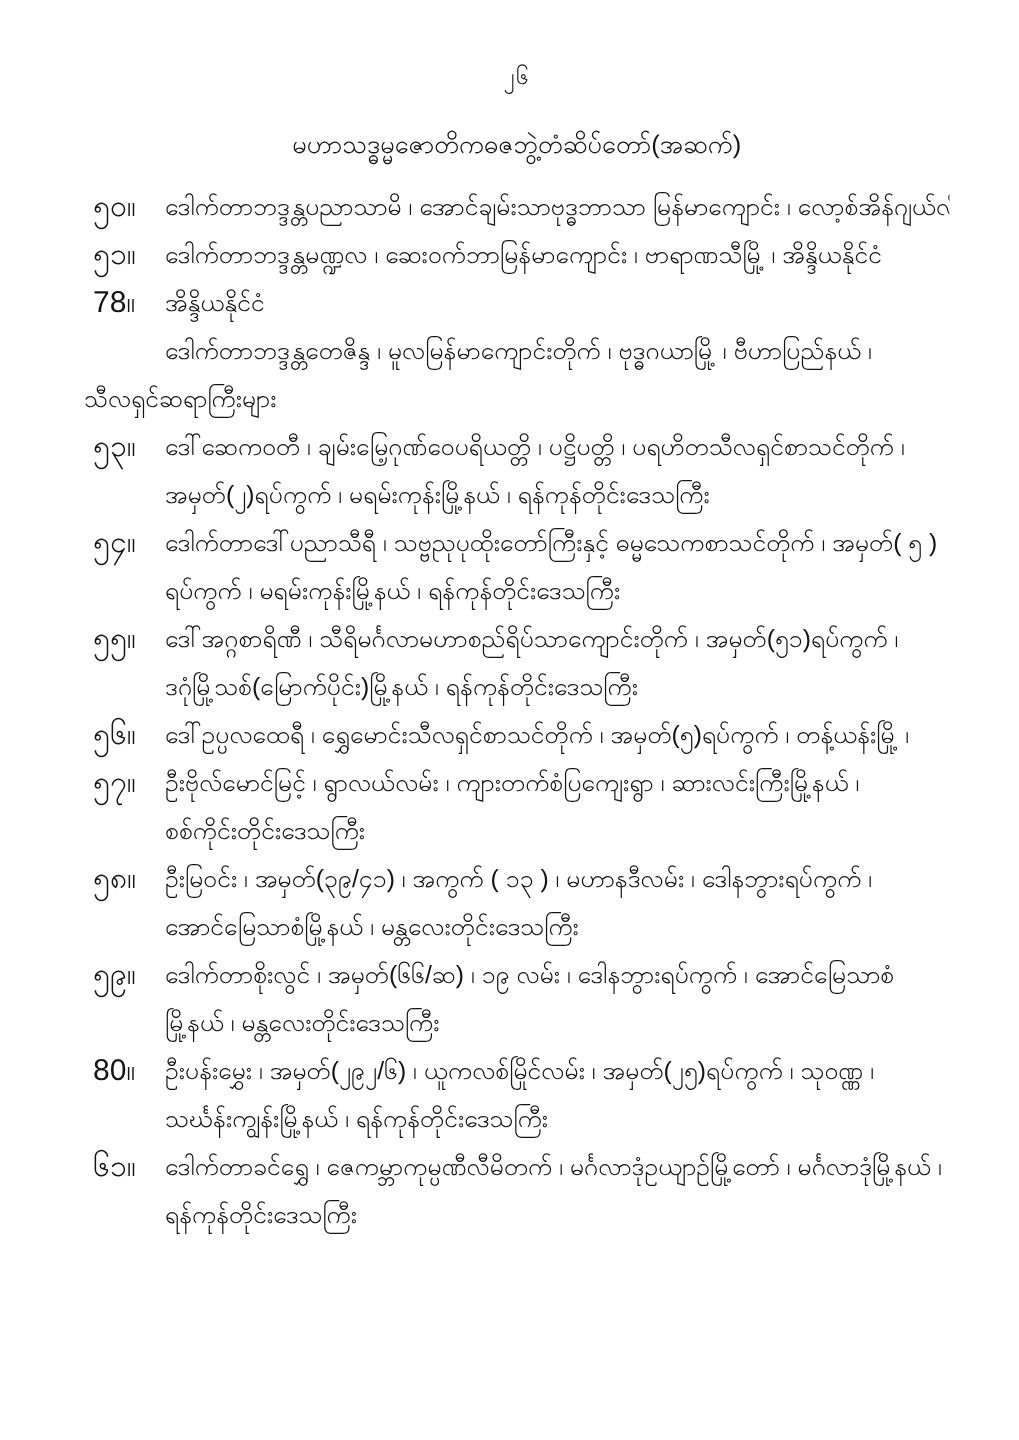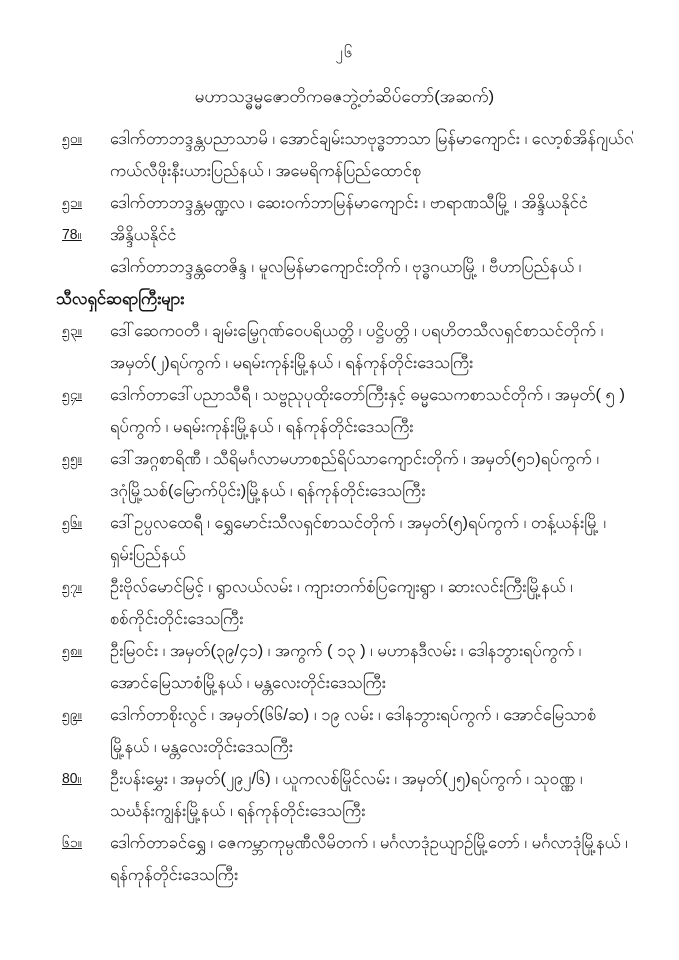--- a/index.html
+++ b/index.html
@@ -40,57 +40,55 @@
   }
   .entry {
     display: flex;
     align-items: flex-start;
   }
   .entry-num {
     flex: 0 0 54px;
     width: 54px;
     box-sizing: border-box;
     padding-left: 6px;
-    font-size: 14px;
+    font-size: 20px;
     line-height: 32px;
-    text-decoration: underline;
   }
   .entry-text {
     flex: 1 1 auto;
     min-width: 0;
     overflow: hidden;
   }
   .ln {
     font-size: 16.5px;
     line-height: 32px;
     white-space: nowrap;
   }
   .section-heading {
-    font-weight: 700;
+    font-weight: 400;
     font-size: 16.5px;
     line-height: 32px;
     white-space: nowrap;
   }
 </style>
 </head>
 <body>
 
 <div class="page">
 
   <div class="page-number">၂၆</div>
 
   <div class="doc-title">မဟာသဒ္ဓမ္မဇောတိကဓဇဘွဲ့တံဆိပ်တော်(အဆက်)</div>
 
   <div class="content">
 
     <div class="entry">
       <div class="entry-num">၅၀။</div>
       <div class="entry-text">
         <div class="ln">ဒေါက်တာဘဒ္ဒန္တပညာသာမိ ၊ အောင်ချမ်းသာဗုဒ္ဓဘာသာ မြန်မာကျောင်း ၊ လော့စ်အိန်ဂျယ်လိစ်မြို့ ၊</div>
-        <div class="ln">ကယ်လီဖိုးနီးယားပြည်နယ် ၊ အမေရိကန်ပြည်ထောင်စု</div>
       </div>
     </div>
 
     <div class="entry">
       <div class="entry-num">၅၁။</div>
       <div class="entry-text">
         <div class="ln">ဒေါက်တာဘဒ္ဒန္တမဏ္ဍလ ၊ ဆေးဝက်ဘာမြန်မာကျောင်း ၊ ဗာရာဏသီမြို့ ၊ အိန္ဒိယနိုင်ငံ</div>
       </div>
     </div>
 
@@ -125,21 +123,20 @@
       <div class="entry-text">
         <div class="ln">ဒေါ်အဂ္ဂစာရိဏီ ၊ သီရိမင်္ဂလာမဟာစည်ရိပ်သာကျောင်းတိုက် ၊ အမှတ်(၅၁)ရပ်ကွက် ၊</div>
         <div class="ln">ဒဂုံမြို့သစ်(မြောက်ပိုင်း)မြို့နယ် ၊ ရန်ကုန်တိုင်းဒေသကြီး</div>
       </div>
     </div>
 
     <div class="entry">
       <div class="entry-num">၅၆။</div>
       <div class="entry-text">
         <div class="ln">ဒေါ်ဥပ္ပလထေရီ ၊ ရွှေမောင်းသီလရှင်စာသင်တိုက် ၊ အမှတ်(၅)ရပ်ကွက် ၊ တန့်ယန်းမြို့ ၊</div>
-        <div class="ln">ရှမ်းပြည်နယ်</div>
       </div>
     </div>
 
 
     <div class="entry">
       <div class="entry-num">၅၇။</div>
       <div class="entry-text">
         <div class="ln">ဦးဗိုလ်မောင်မြင့် ၊ ရွာလယ်လမ်း ၊ ကျားတက်စံပြကျေးရွာ ၊ ဆားလင်းကြီးမြို့နယ် ၊</div>
         <div class="ln">စစ်ကိုင်းတိုင်းဒေသကြီး</div>
       </div>

